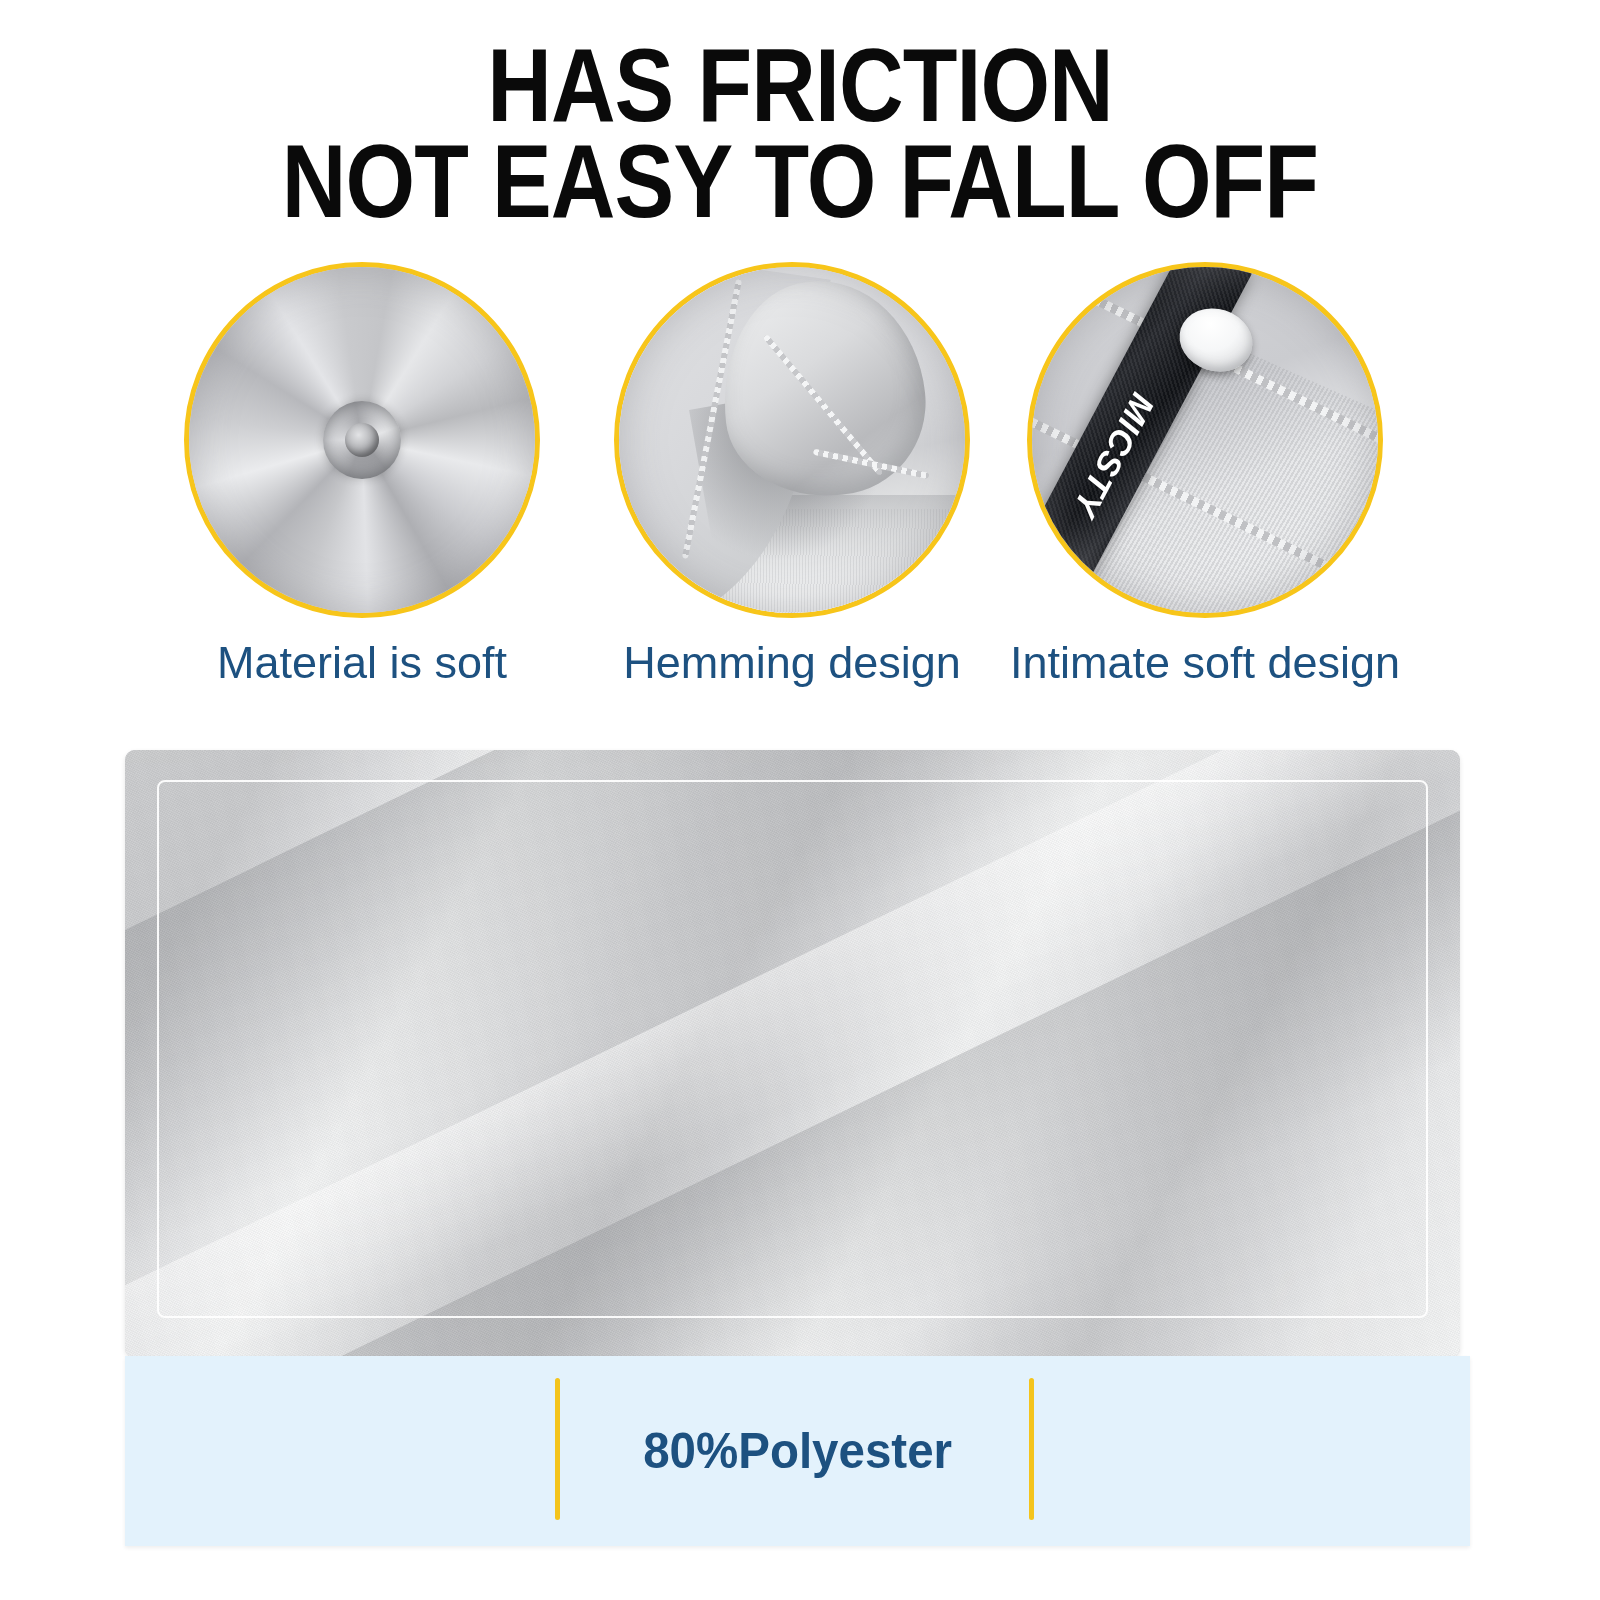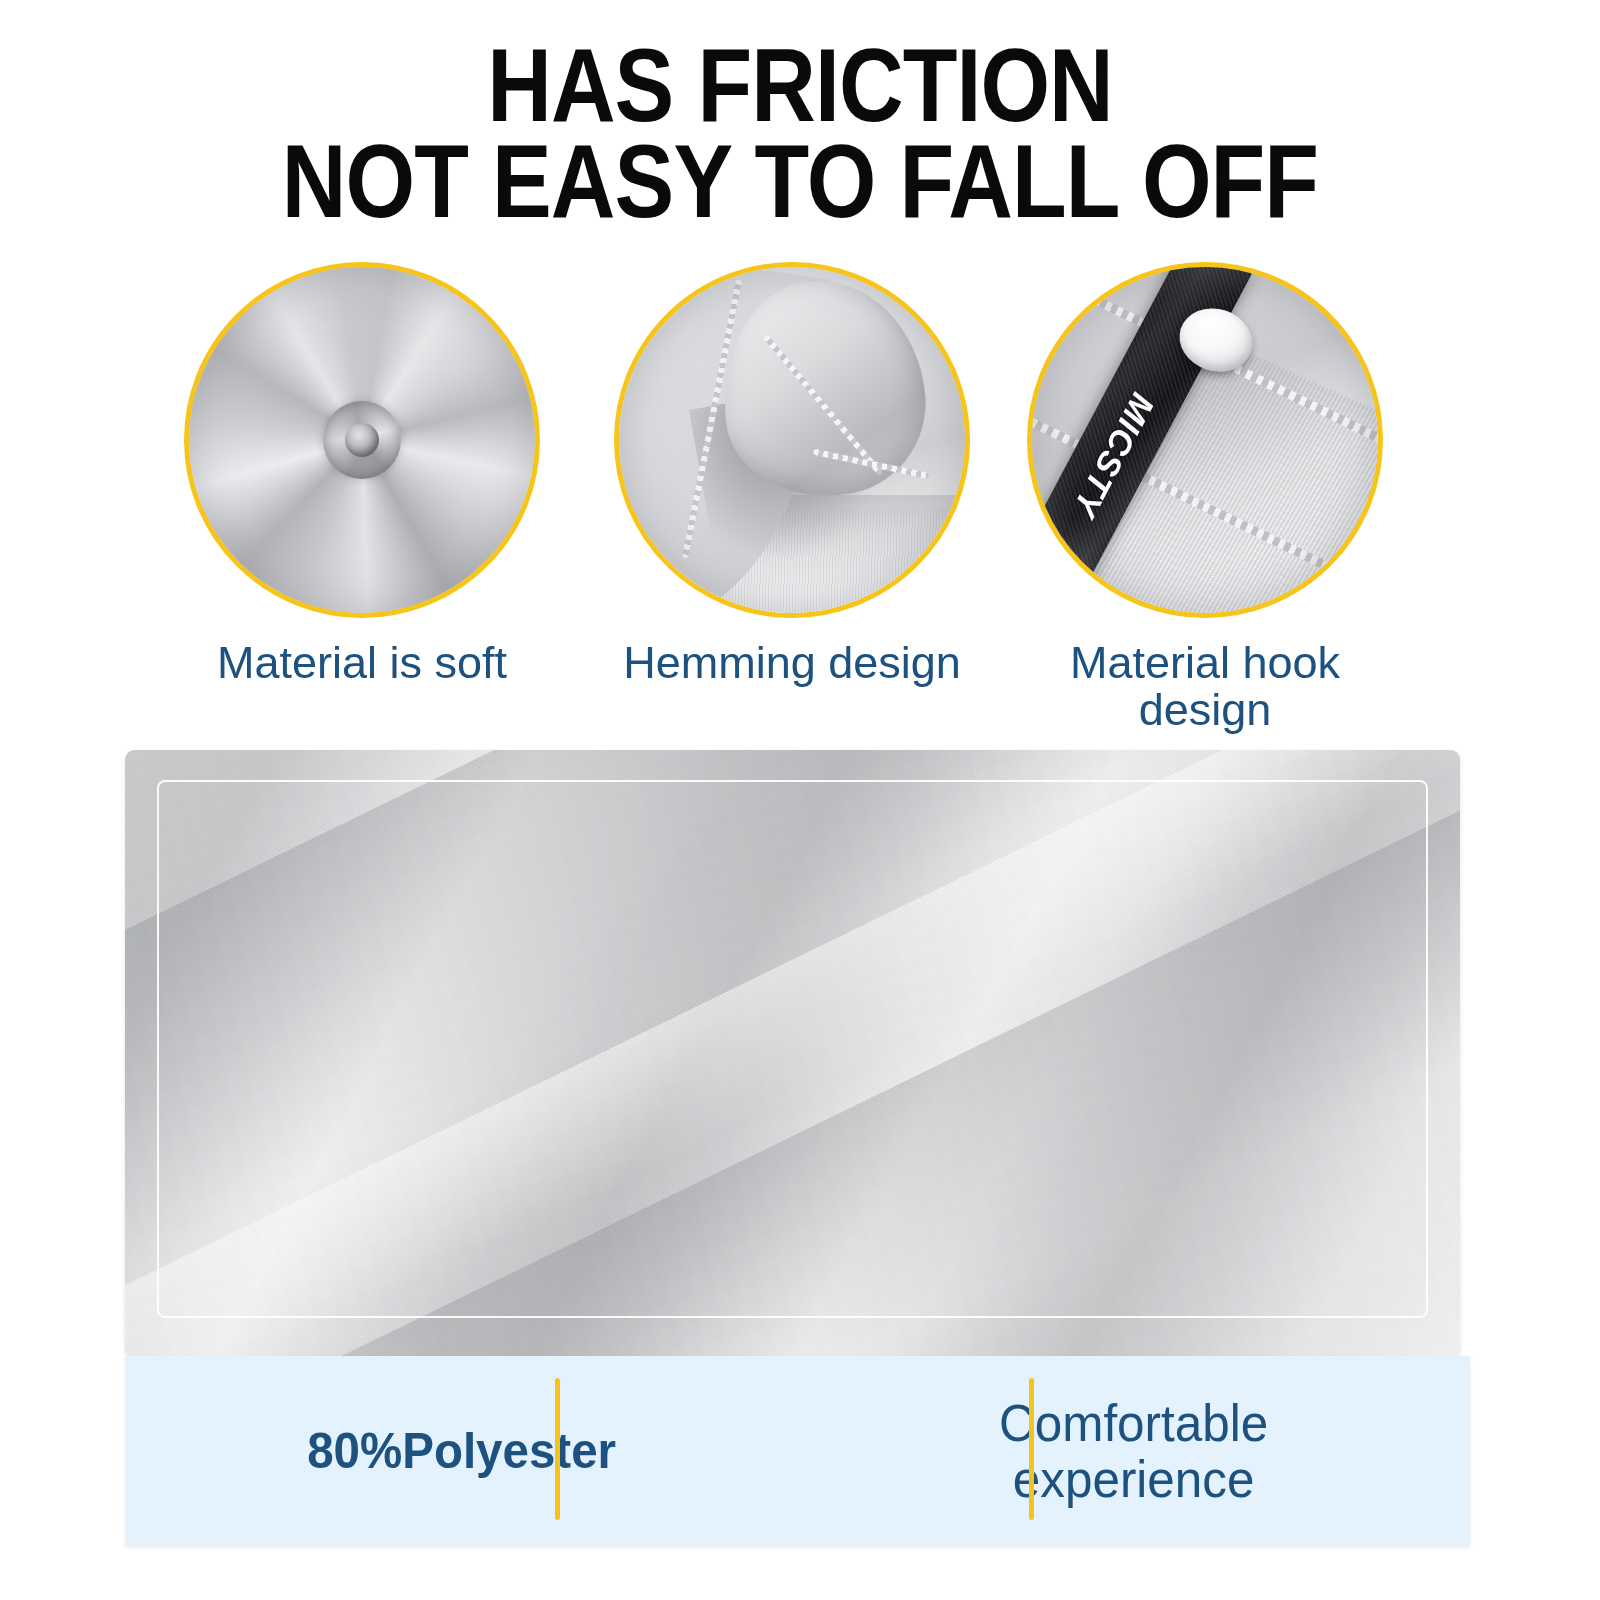--- a/index.html
+++ b/index.html
@@ -230,36 +230,33 @@
         <div class="hk-seam"></div>
         <div class="hk-seam2"></div>
         <div class="strap">
           <div class="strap-tex"></div>
           <div class="strap-word">MICSTY</div>
         </div>
         <div class="snap"></div>
         <div class="vig"></div>
       </div>
     </div>
-    <div class="caption">Material hook design</div>
+    <div class="caption">Intimate soft design</div>
   </div>
 
 </div>
 
 <div class="hero">
   <div class="hero-fabric"></div>
   <div class="hero-fold-a"></div>
   <div class="hero-fold-b"></div>
   <div class="hero-fold-c"></div>
   <div class="hero-tex"></div>
   <div class="hero-inset"></div>
 </div>
 
 <div class="infobar">
   <div class="info-cell">
     <div class="txt">80%Polyester</div>
   </div>
-  <div class="info-cell last">
-    <div class="txt">Comfortable<br>experience</div>
-  </div>
   <div class="divider d1"></div>
   <div class="divider d2"></div>
 </div>
 
 </body></html>

